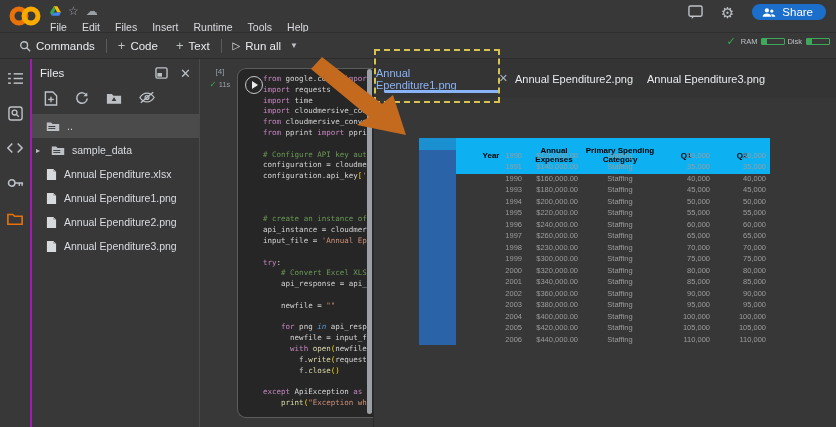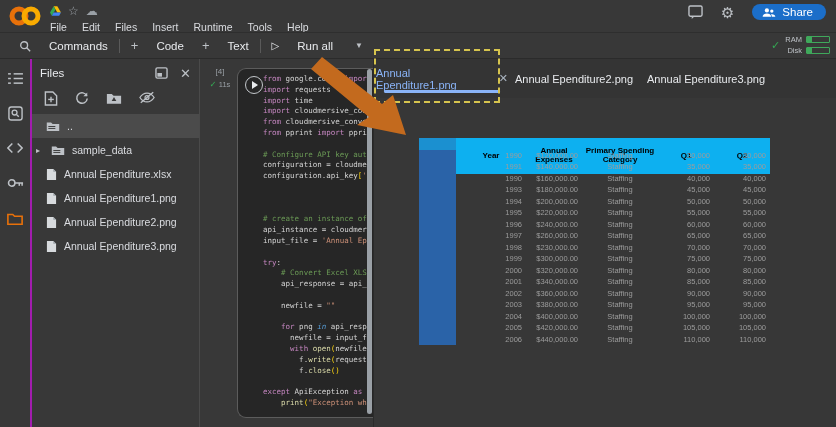--- a/index.html
+++ b/index.html
@@ -15,27 +15,27 @@
   .tiny-ic { color:#9aa0a6; font-size:12px; line-height:1; }
   .menu-row { display:flex; gap:15px; height:13px; align-items:center; }
   .menu-item { font-size:10.5px; color:#dadce0; cursor:default; }
   .head-right { position:absolute; right:10px; top:4px; display:flex; align-items:center; gap:18px; }
   .share-btn { background:#1b6ec9; border-radius:13px; height:16px; padding:0 13px 0 10px;
     display:flex; align-items:center; gap:6px; font-size:11.5px; color:#fff; }
 
   
   .toolbar { height:27px; display:flex; align-items:center; padding-left:10px;
     border-top:1px solid #2e2e2e; border-bottom:1px solid #2b2b2b; position:relative; }
-  .tb-item { display:flex; align-items:center; gap:18px; font-size:11.5px; color:#e8eaed; padding:0 9px; }
+  .tb-item { display:flex; align-items:center; gap:5px; font-size:11.5px; color:#e8eaed; padding:0 9px; }
   .tb-sep { width:1px; height:14px; background:#5a5a5a; margin:0 2px; }
   .plus { font-size:13px; color:#bdc1c6; }
   .caret { font-size:8px; color:#bdc1c6; margin-left:4px; }
   .resources { position:absolute; right:6px; top:2px; display:flex; align-items:center; gap:5px; }
   .res-check { color:#34a853; font-size:11px; }
-  .res-col { display:flex; flex-direction:column; gap:2px; }
+  .res-col { display:flex; flex-direction:row; gap:2px; }
   .res-line { display:flex; align-items:center; gap:4px; justify-content:flex-end; }
   .res-label { font-size:7.5px; color:#bdc1c6; }
   .res-bar { width:24px; height:7px; border:1px solid #3fa85b; border-radius:1px; position:relative; }
   .res-bar i { position:absolute; left:0; top:0; bottom:0; width:22%; background:#3fa85b; display:block; }
 
   
   .main { display:flex; height:368px; position:relative; }
 
   .rail { width:30px; display:flex; flex-direction:column; align-items:center; padding-top:8px; gap:13px; }
   .rail-item { width:22px; height:22px; display:flex; align-items:center; justify-content:center; }

